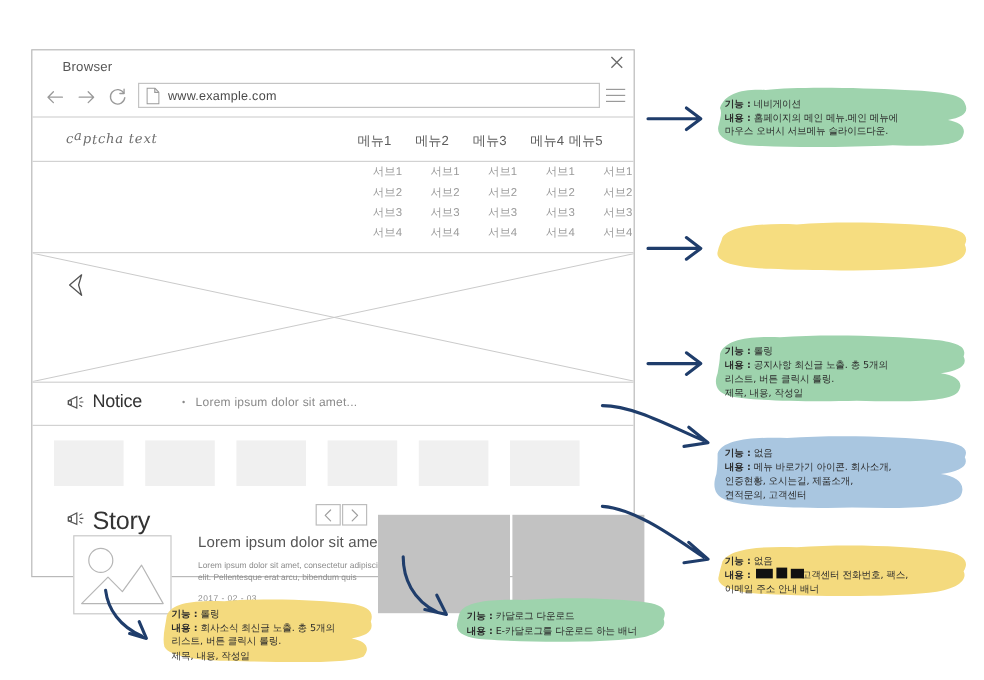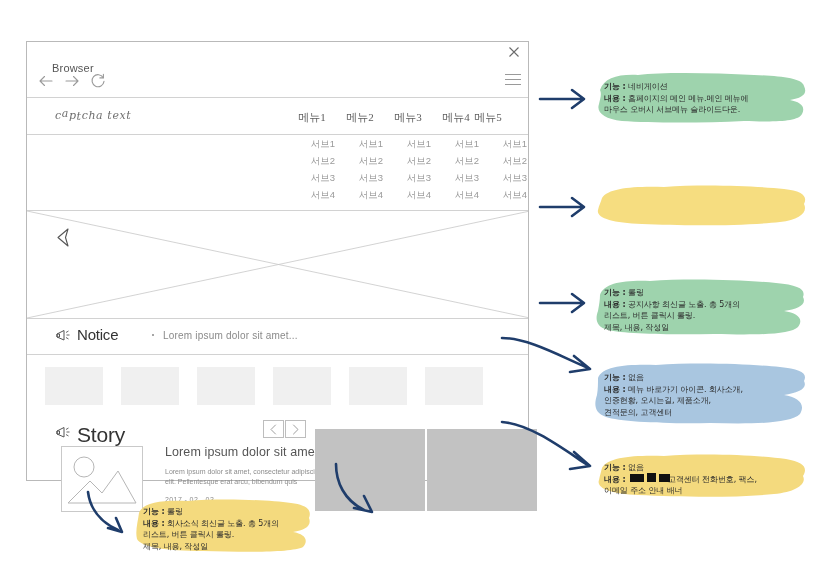--- a/index.html
+++ b/index.html
@@ -9,21 +9,21 @@
     overflow:hidden;position:relative;
   }
   #stage{position:absolute;left:0;top:0;width:820px;height:567px;}
 
   
   .browser{
     position:absolute;left:26px;top:41px;width:503px;height:440px;
     border:1px solid #b9b9b9;background:#fff;box-sizing:border-box;
   }
   .br-title{
-    position:absolute;left:8px;top:20px;font-size:11px;color:#555;
+    position:absolute;left:8px;top:8px;font-size:11px;color:#555;
     letter-spacing:.2px;
     padding-left:17px;
   }
   .br-close{
     position:absolute;right:7px;top:3px;width:14px;height:14px;
   }
   .br-close svg{display:block;}
   .br-addrbar{
     position:absolute;left:0;top:23px;width:100%;height:32px;
   }
@@ -53,21 +53,21 @@
   }
   .logo{
     position:absolute;left:28px;top:11px;font-size:11px;color:#6e6e6e;
     font-family:"DejaVu Serif",serif;letter-spacing:.6px;font-style:italic;
   }
   .logo span:nth-child(2){position:relative;top:-2px;}
   .logo span:nth-child(4){position:relative;top:1px;}
   .menu-row{position:absolute;left:262px;top:0;width:230px;height:100%;}
   .menu-item{
     position:absolute;top:12px;width:46px;text-align:center;
-    font-size:11px;color:#5c5c5c;font-family:Liberation Serif, serif;
+    font-size:11px;color:#5c5c5c;
   }
   .sub-area{
     position:absolute;left:0;top:93px;width:100%;height:76px;
     border-bottom:1px solid #d2d2d2;box-sizing:border-box;
   }
   .sub-col{position:absolute;top:0;width:46px;text-align:right;}
   .sub-item{font-size:9.5px;color:#9a9a9a;line-height:17px;}
 
   
   .slider{
@@ -168,20 +168,29 @@
           <path d="M4 10 H16 M11.5 5.5 L16 10 L11.5 14.5" stroke="#9a9a9a" stroke-width="1.1" fill="none" stroke-linecap="round" stroke-linejoin="round"></path>
         </svg>
       </div>
       <div class="nav-btn nav-reload">
         <svg width="20" height="20" viewBox="0 0 20 20">
           <path d="M15.2 6.6 A6 6 0 1 0 16 10.4" stroke="#9a9a9a" stroke-width="1.1" fill="none" stroke-linecap="round"></path>
           <path d="M15.4 3.4 L15.4 6.9 L11.9 6.9" stroke="#9a9a9a" stroke-width="1.1" fill="none" stroke-linecap="round" stroke-linejoin="round"></path>
         </svg>
       </div>
 
+      <div class="urlbox">
+        <span class="pg">
+          <svg width="11" height="14" viewBox="0 0 11 14">
+            <path d="M0.5 0.5 H7 L10.5 4 V13.5 H0.5 Z" fill="#fff" stroke="#9a9a9a" stroke-width="1"></path>
+            <path d="M7 0.5 V4 H10.5" fill="none" stroke="#9a9a9a" stroke-width="1"></path>
+          </svg>
+        </span>
+        <span class="url">www.example.com</span>
+      </div>
 
       <div class="hamburger">
         <i></i>
           <i></i>
           <i></i>
       </div>
     </div>
 
     <div class="site-head">
       <div class="logo">
@@ -381,17 +390,25 @@
                C32,54 8,50 4,42 C2,34 5,24 6,16 Z" fill="#f4da7e"></path>
     </svg>
     <div class="txt" style="left:10px;top:9px;"><b>기능 :</b> <span>롤링</span><br><b>내용 :</b> <span>회사소식 최신글 노출. 총 5개의
 리스트, 버튼 클릭시 롤링.
 제목, 내용, 작성일</span></div>
   </div>
   <svg class="arrow" style="left:84px;top:488px;" width="50" height="52" viewBox="0 0 50 52">
     <path d="M4 4 C6 20 16 34 34 42 M24 40 L38 44 L32 30" stroke="#1f3d6b" stroke-width="2.6" fill="none" stroke-linecap="round" stroke-linejoin="round"></path>
   </svg>
 
+  <div class="note" style="left:377px;top:497px;width:180px;height:44px;">
+    <svg class="brush" width="180" height="44" viewBox="0 0 180 44">
+      <path d="M6,14 C10,4 34,2 60,3 C98,0 140,2 162,5 C176,7 179,12 176,19
+               C179,26 170,33 152,35 C118,39 60,38 28,36 C10,35 2,30 4,22
+               C5,18 5,17 6,14 Z" fill="#9ed3ad"></path>
+    </svg>
+    <div class="txt" style="left:12px;top:11px;"><b>기능 :</b> <span>카달로그 다운로드</span><br><b>내용 :</b> <span>E-카달로그를 다운로드 하는 배너</span></div>
+  </div>
   <svg class="arrow" style="left:330px;top:462px;" width="56" height="56" viewBox="0 0 56 56">
     <path d="M6 2 C6 20 14 38 34 48 M24 46 L42 50 L34 34" stroke="#1f3d6b" stroke-width="2.6" fill="none" stroke-linecap="round" stroke-linejoin="round"></path>
   </svg>
 
 </div>
 
 </body></html>

